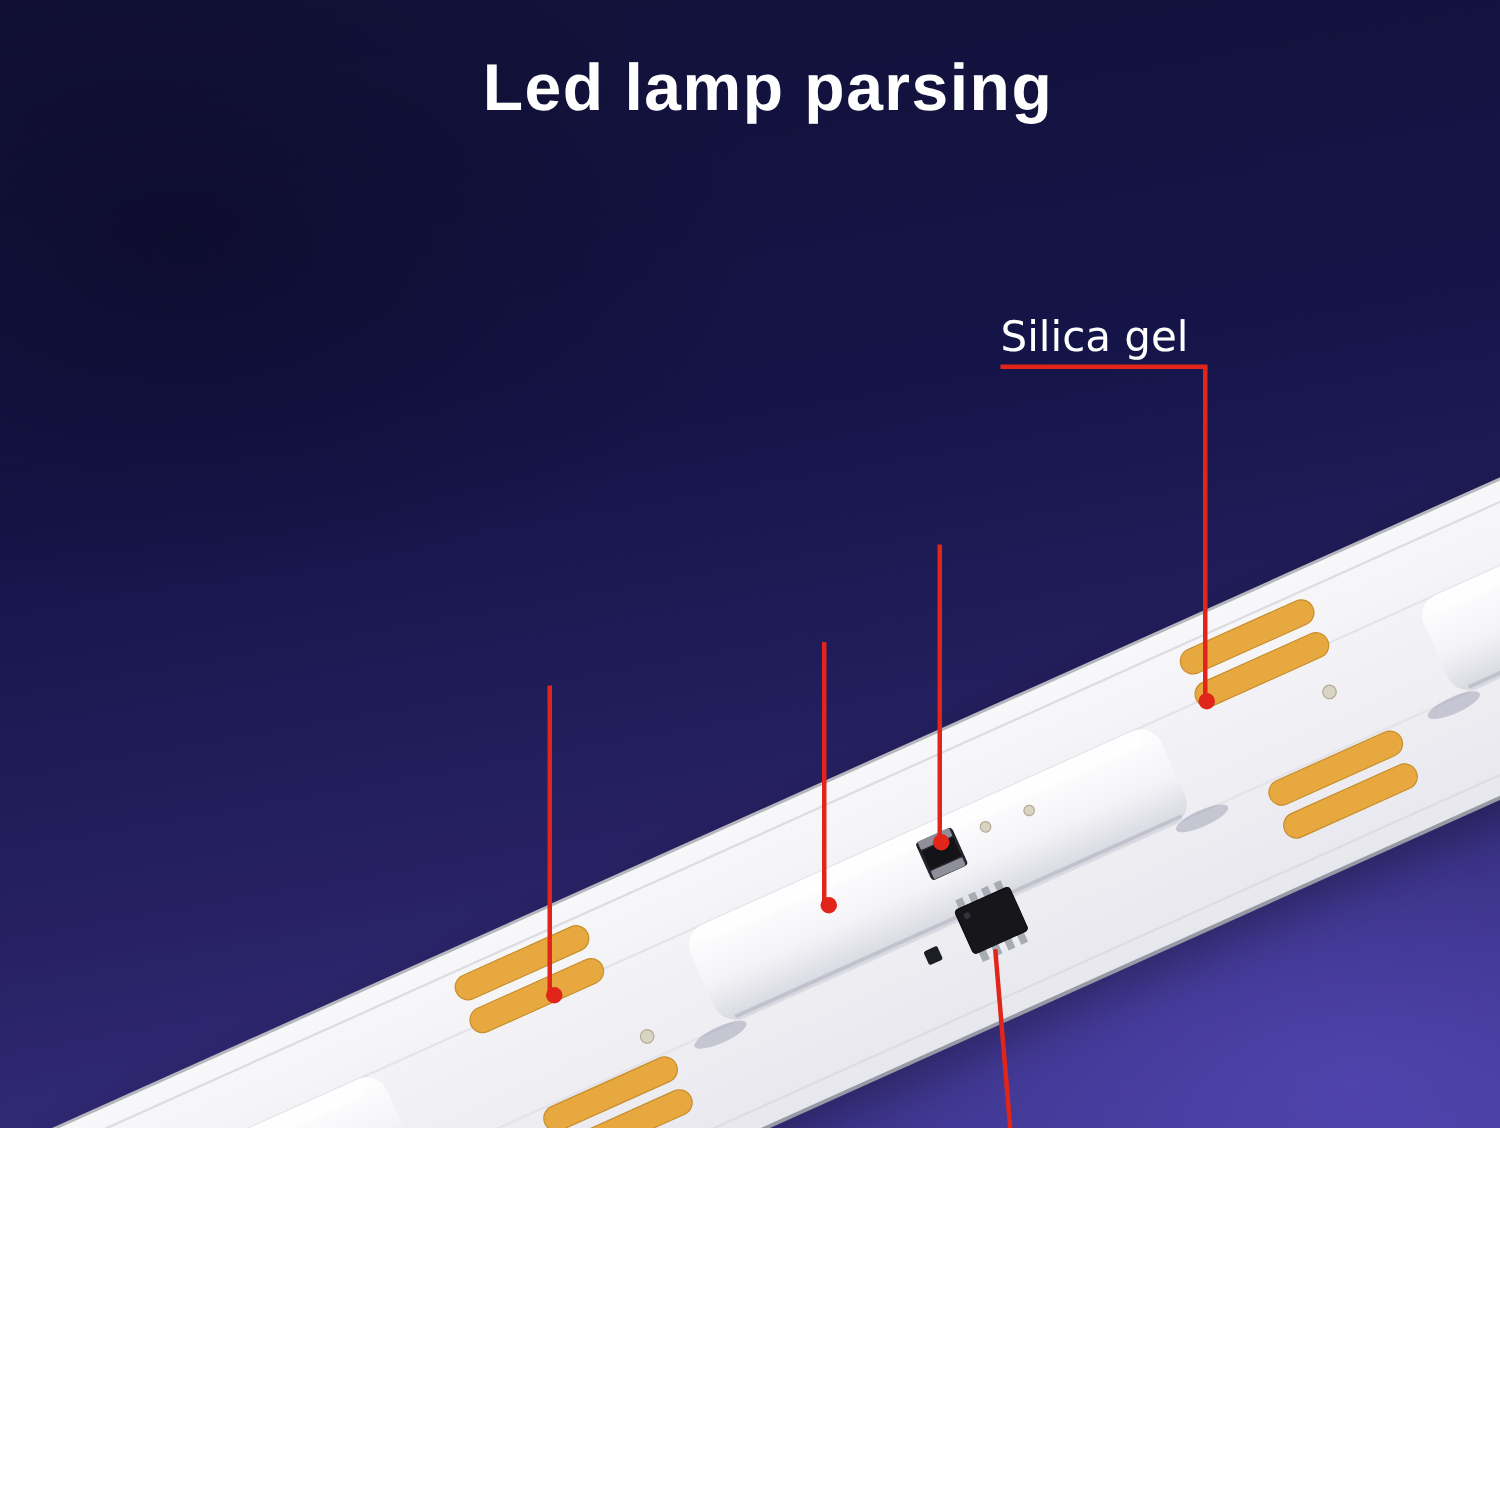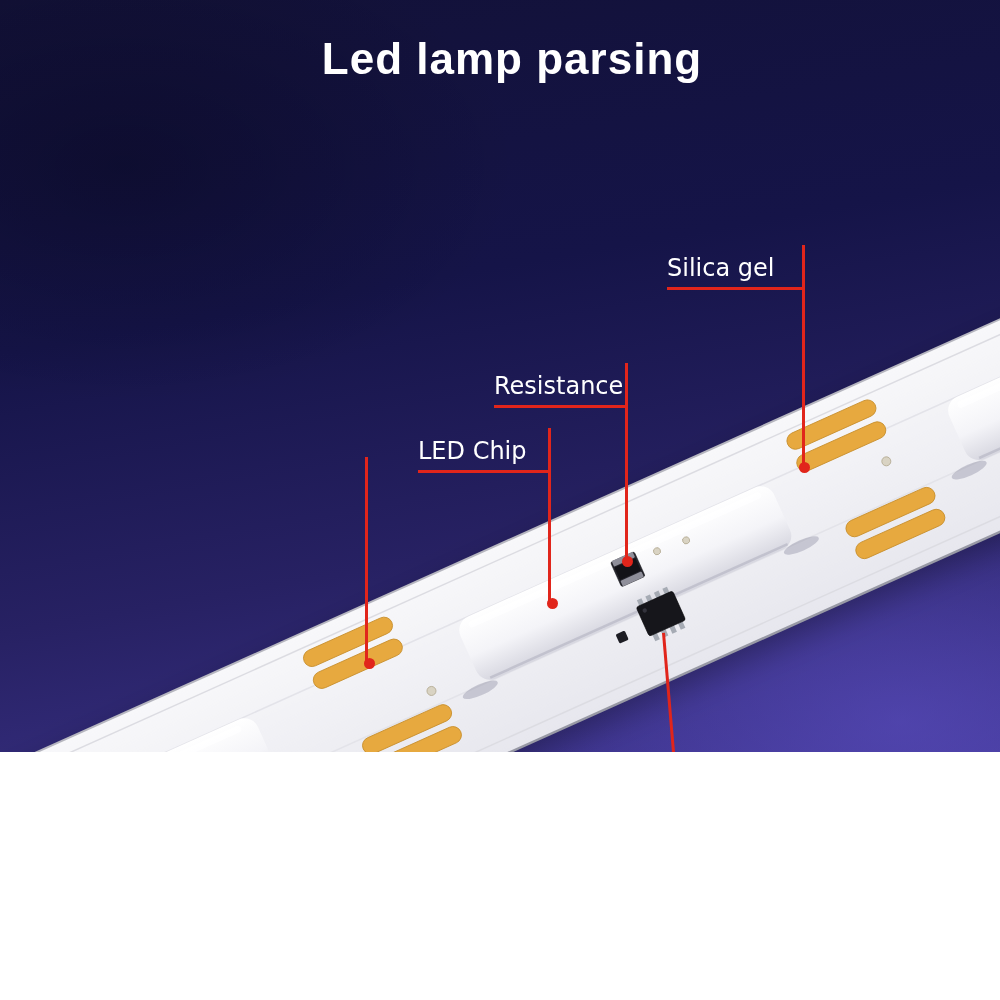--- a/index.html
+++ b/index.html
@@ -34,26 +34,25 @@
     letter-spacing: 1px;
   }
   svg.diagram {
     position: absolute;
     left: 0;
     top: 0;
   }
   .callout {
     position: absolute;
     color: #ffffff;
-    font-size: 24px;
+    font-size: 28px;
     line-height: 33px;
     white-space: nowrap;
     border-bottom: 3px solid #e1251b;
     padding-bottom: 2px;
-    margin-top: 44px;
   }
   .callout.over {
     border-bottom: none;
     border-top: 3px solid #e1251b;
     padding-bottom: 0;
     padding-top: 5px;
   }
   .cline {
     position: absolute;
     width: 3px;
@@ -183,23 +182,17 @@
   <div class="cline" style="left:548px; top:428px; height:174px;"></div>
   <div class="cline" style="left:625px; top:363px; height:197px;"></div>
   <div class="cline" style="left:802px; top:245px; height:221px;"></div>
   <div class="cline slant" style="left:662px; top:633px; height:161px;"></div>
 
   <div class="cdot" style="left:364px; top:658px;"></div>
   <div class="cdot" style="left:547px; top:598px;"></div>
   <div class="cdot" style="left:622px; top:556px;"></div>
   <div class="cdot" style="left:799px; top:462px;"></div>
 
-  <div class="callout" style="left:418px; top:391px; width:133px;">
-    <span>LED Chip</span>
-  </div>
-  <div class="callout" style="left:494px; top:326px; width:134px;">
-    <span>Resistance</span>
-  </div>
   <div class="callout" style="left:667px; top:208px; width:138px;">
     <span>Silica gel</span>
   </div>
 
 </div>
 
 </body></html>

